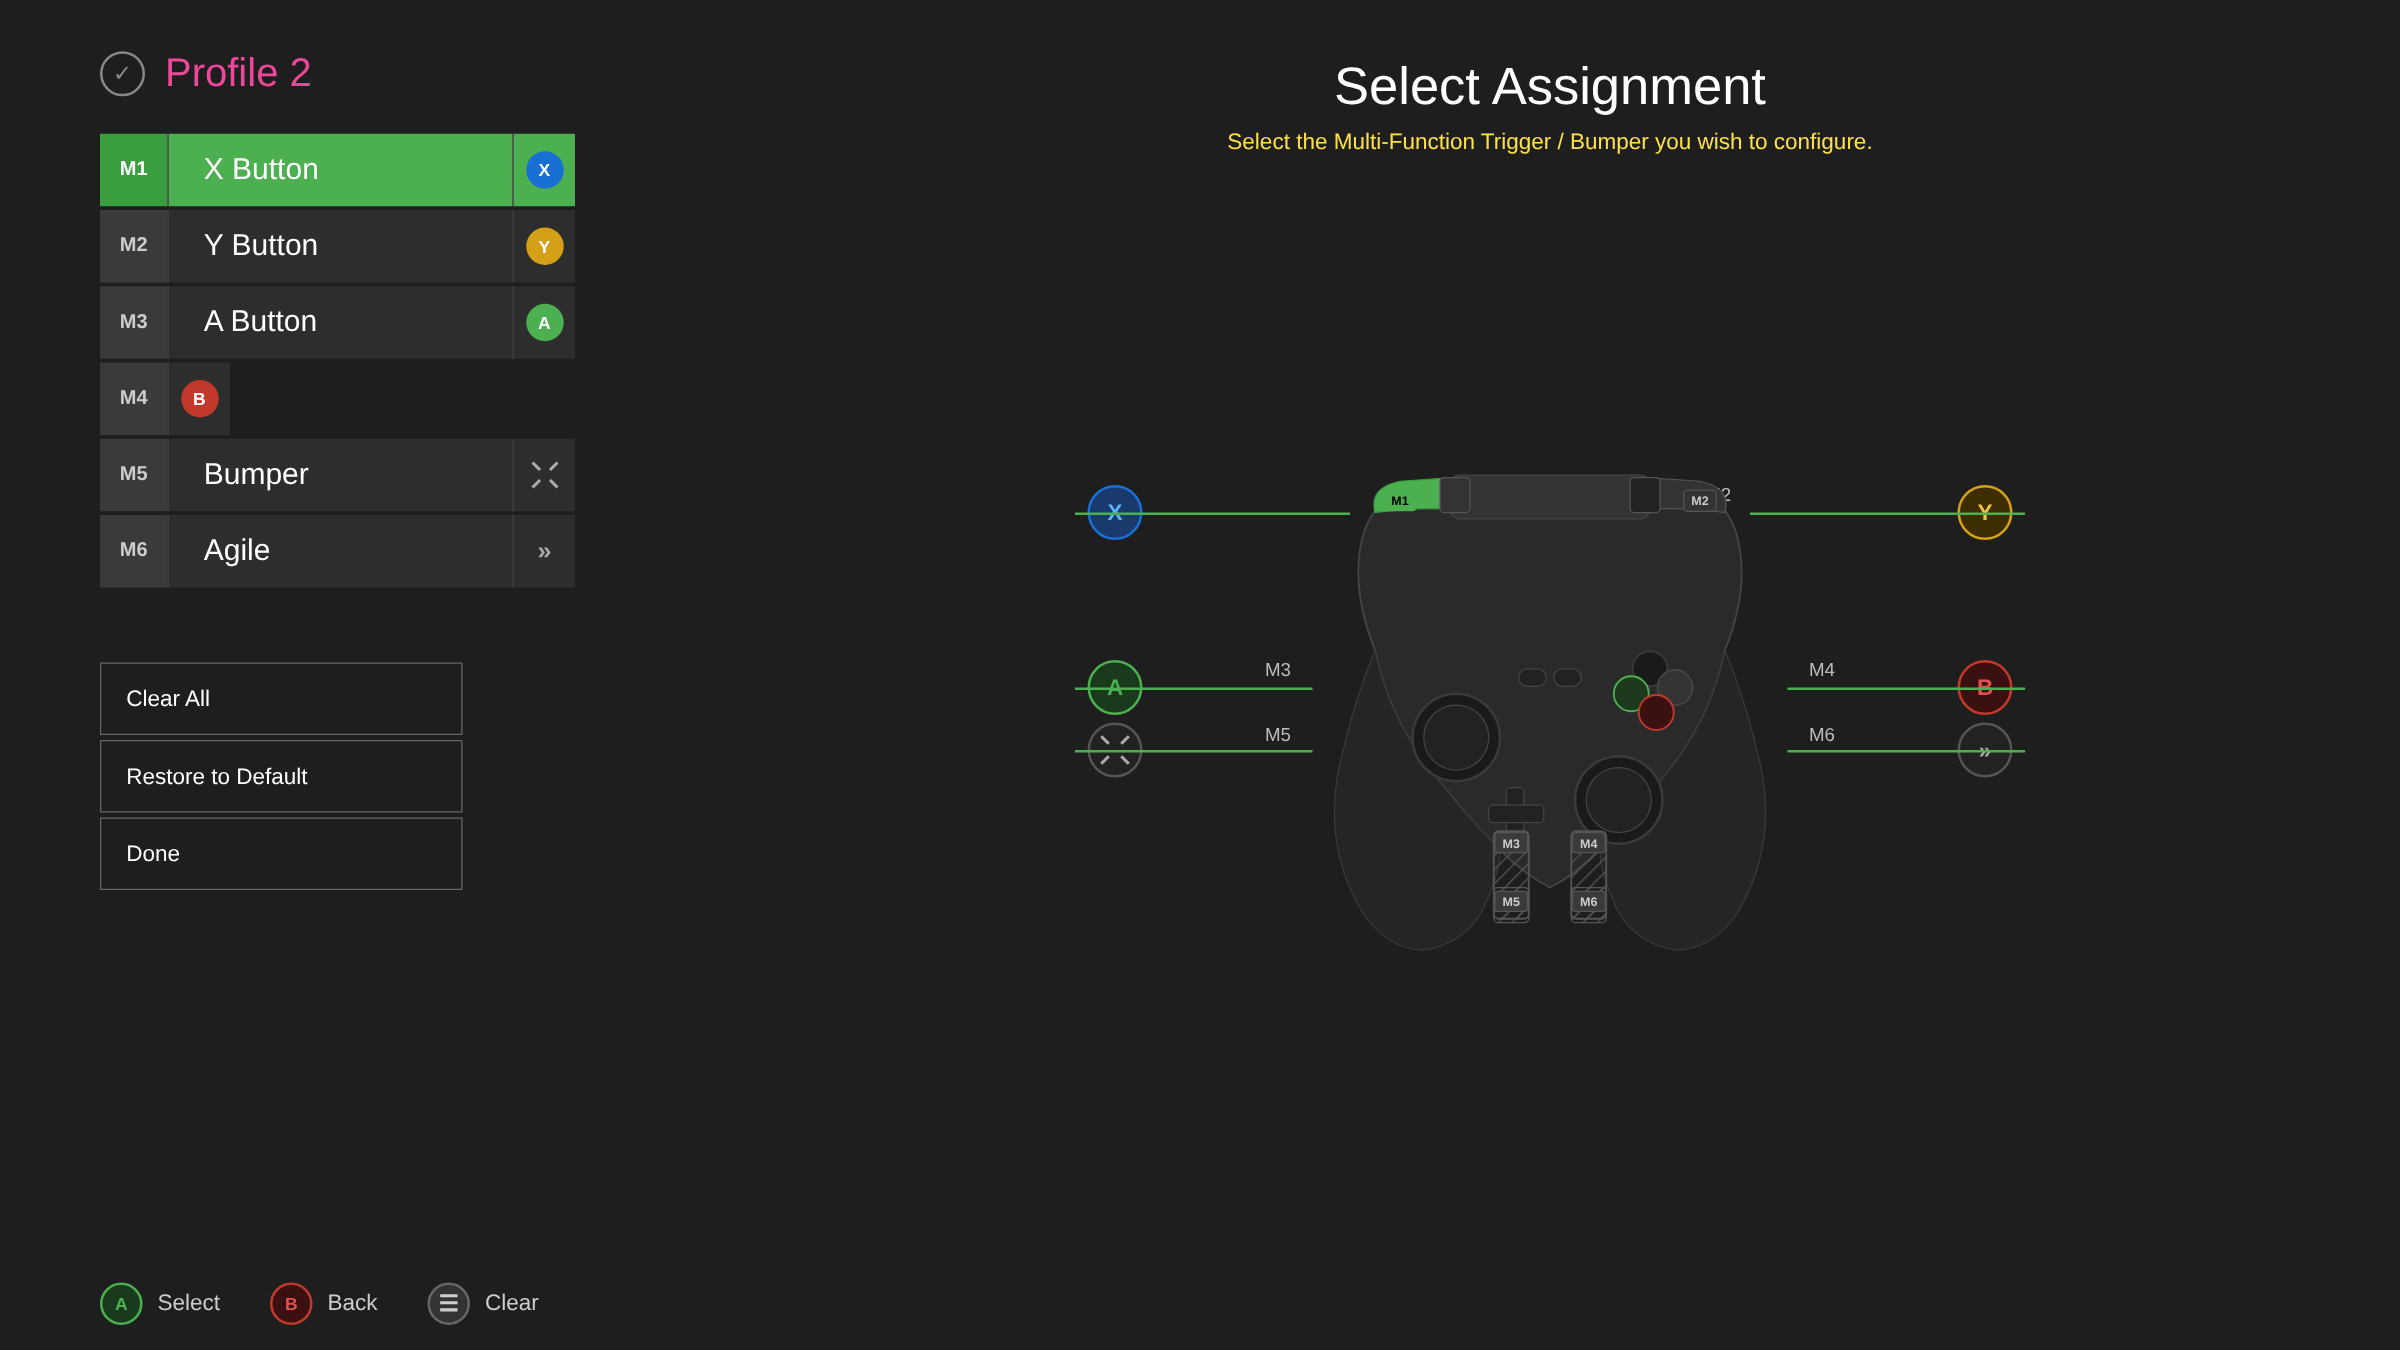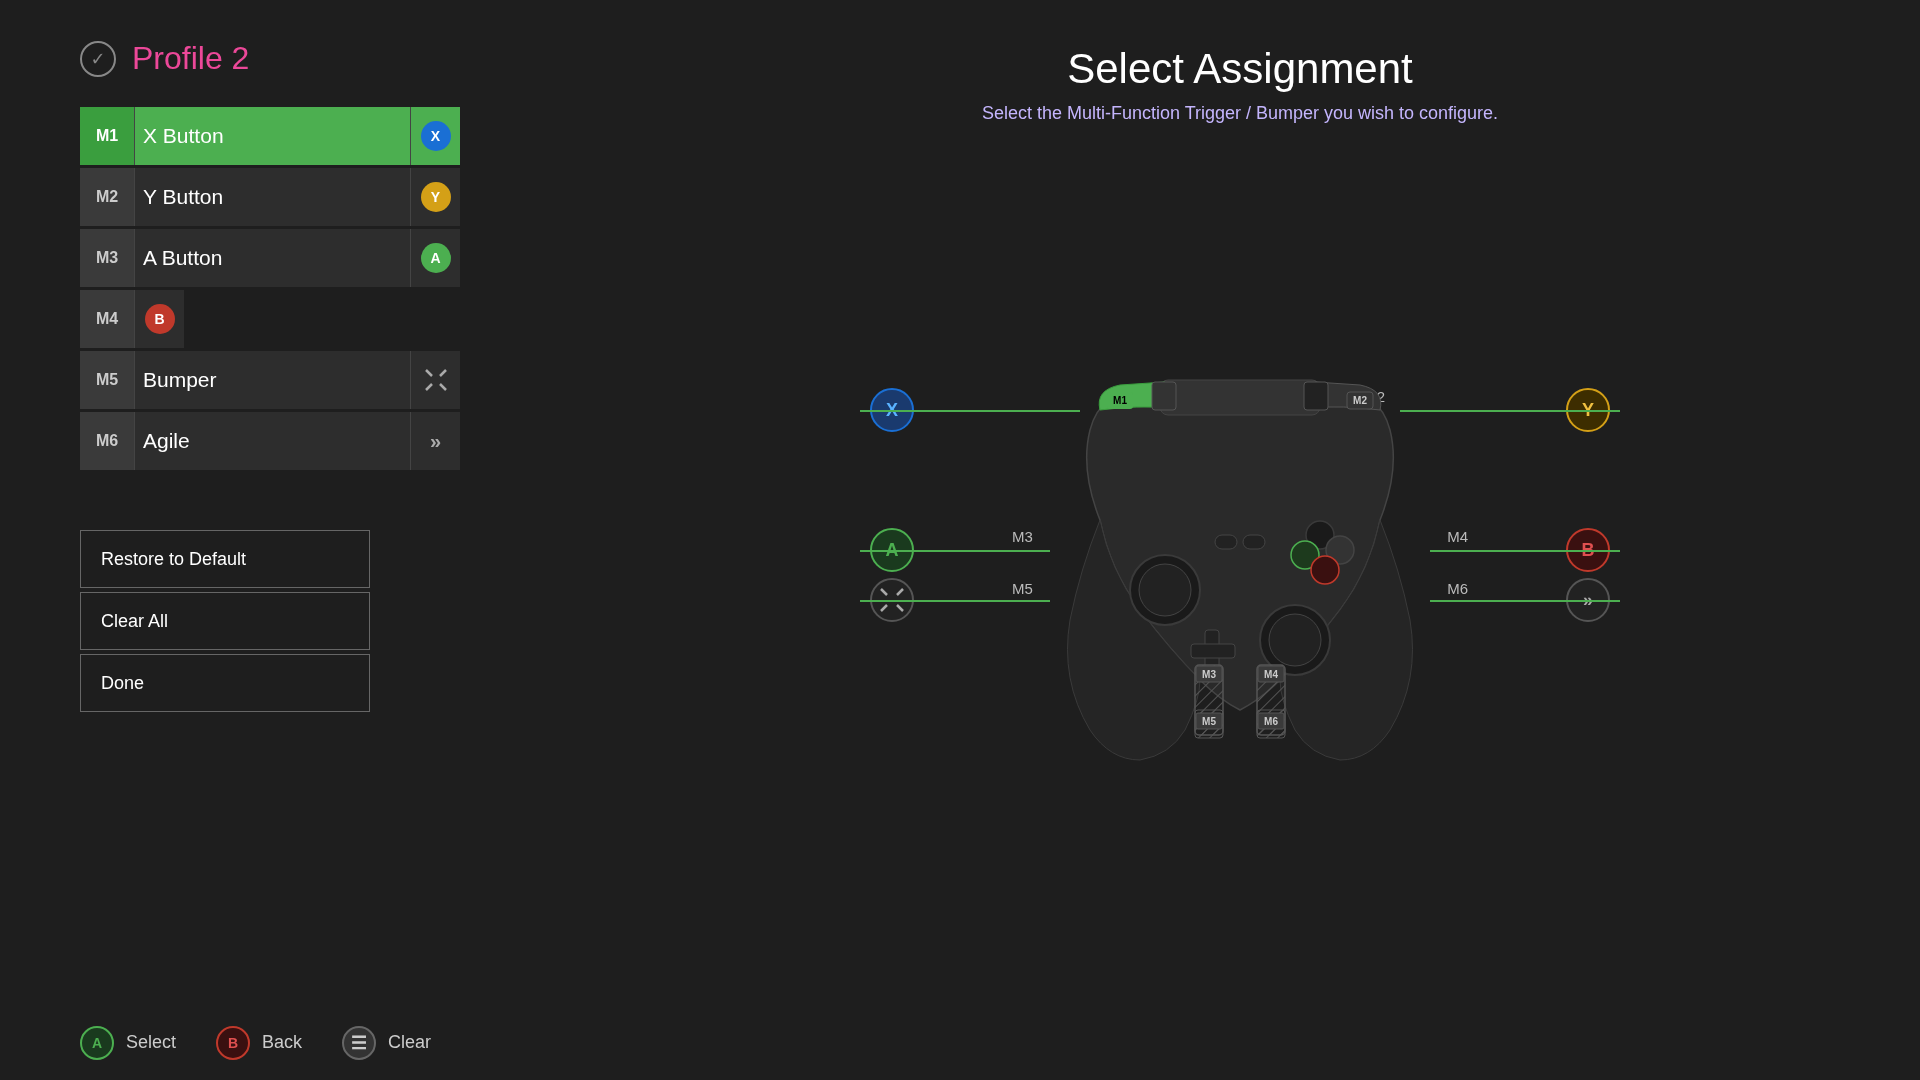--- a/index.html
+++ b/index.html
@@ -75,22 +75,22 @@
       background: #3a9e3e;
       color: #fff;
     }
 
     .m-name {
       flex: 1;
       height: 100%;
       background: #2d2d2d;
       display: flex;
       align-items: center;
-      padding-left: 8px;
-      font-size: 21px;
+      padding-left: 28px;
+      font-size: 24px;
       color: #fff;
       border-left: 1px solid #444;
     }
 
     .mapping-row.active .m-name {
       background: #4caf50;
       color: #fff;
     }
 
     .m-icon {
@@ -157,21 +157,21 @@
       text-align: center;
       font-size: 42px;
       font-weight: 300;
       margin-top: 45px;
       color: #fff;
     }
 
     .page-subtitle {
       text-align: center;
       font-size: 18px;
-      color: #c4b5fd;
+      color: #fde047;
       margin-top: 10px;
     }
 
     
     .controller-area {
       position: absolute;
       top: 140px;
       left: 0;
       right: 0;
       bottom: 80px;
@@ -424,22 +424,22 @@
       <div class="m-label">M6</div>
       <div class="m-name">Agile</div>
       <div class="m-icon">
         <span style="color:#aaa;font-size:20px;font-weight:900;">»</span>
       </div>
     </div>
 
   </div>
 
   <div class="action-buttons">
+    <button class="action-btn">Clear All</button>
     <button class="action-btn">Restore to Default</button>
-    <button class="action-btn">Clear All</button>
     <button class="action-btn">Done</button>
   </div>
 </div>
 
 <div class="main-panel">
   <div class="page-title">Select Assignment</div>
   <div class="page-subtitle">Select the Multi-Function Trigger / Bumper you wish to configure.</div>
 
   <div class="controller-area">
     <div class="controller-wrapper">

